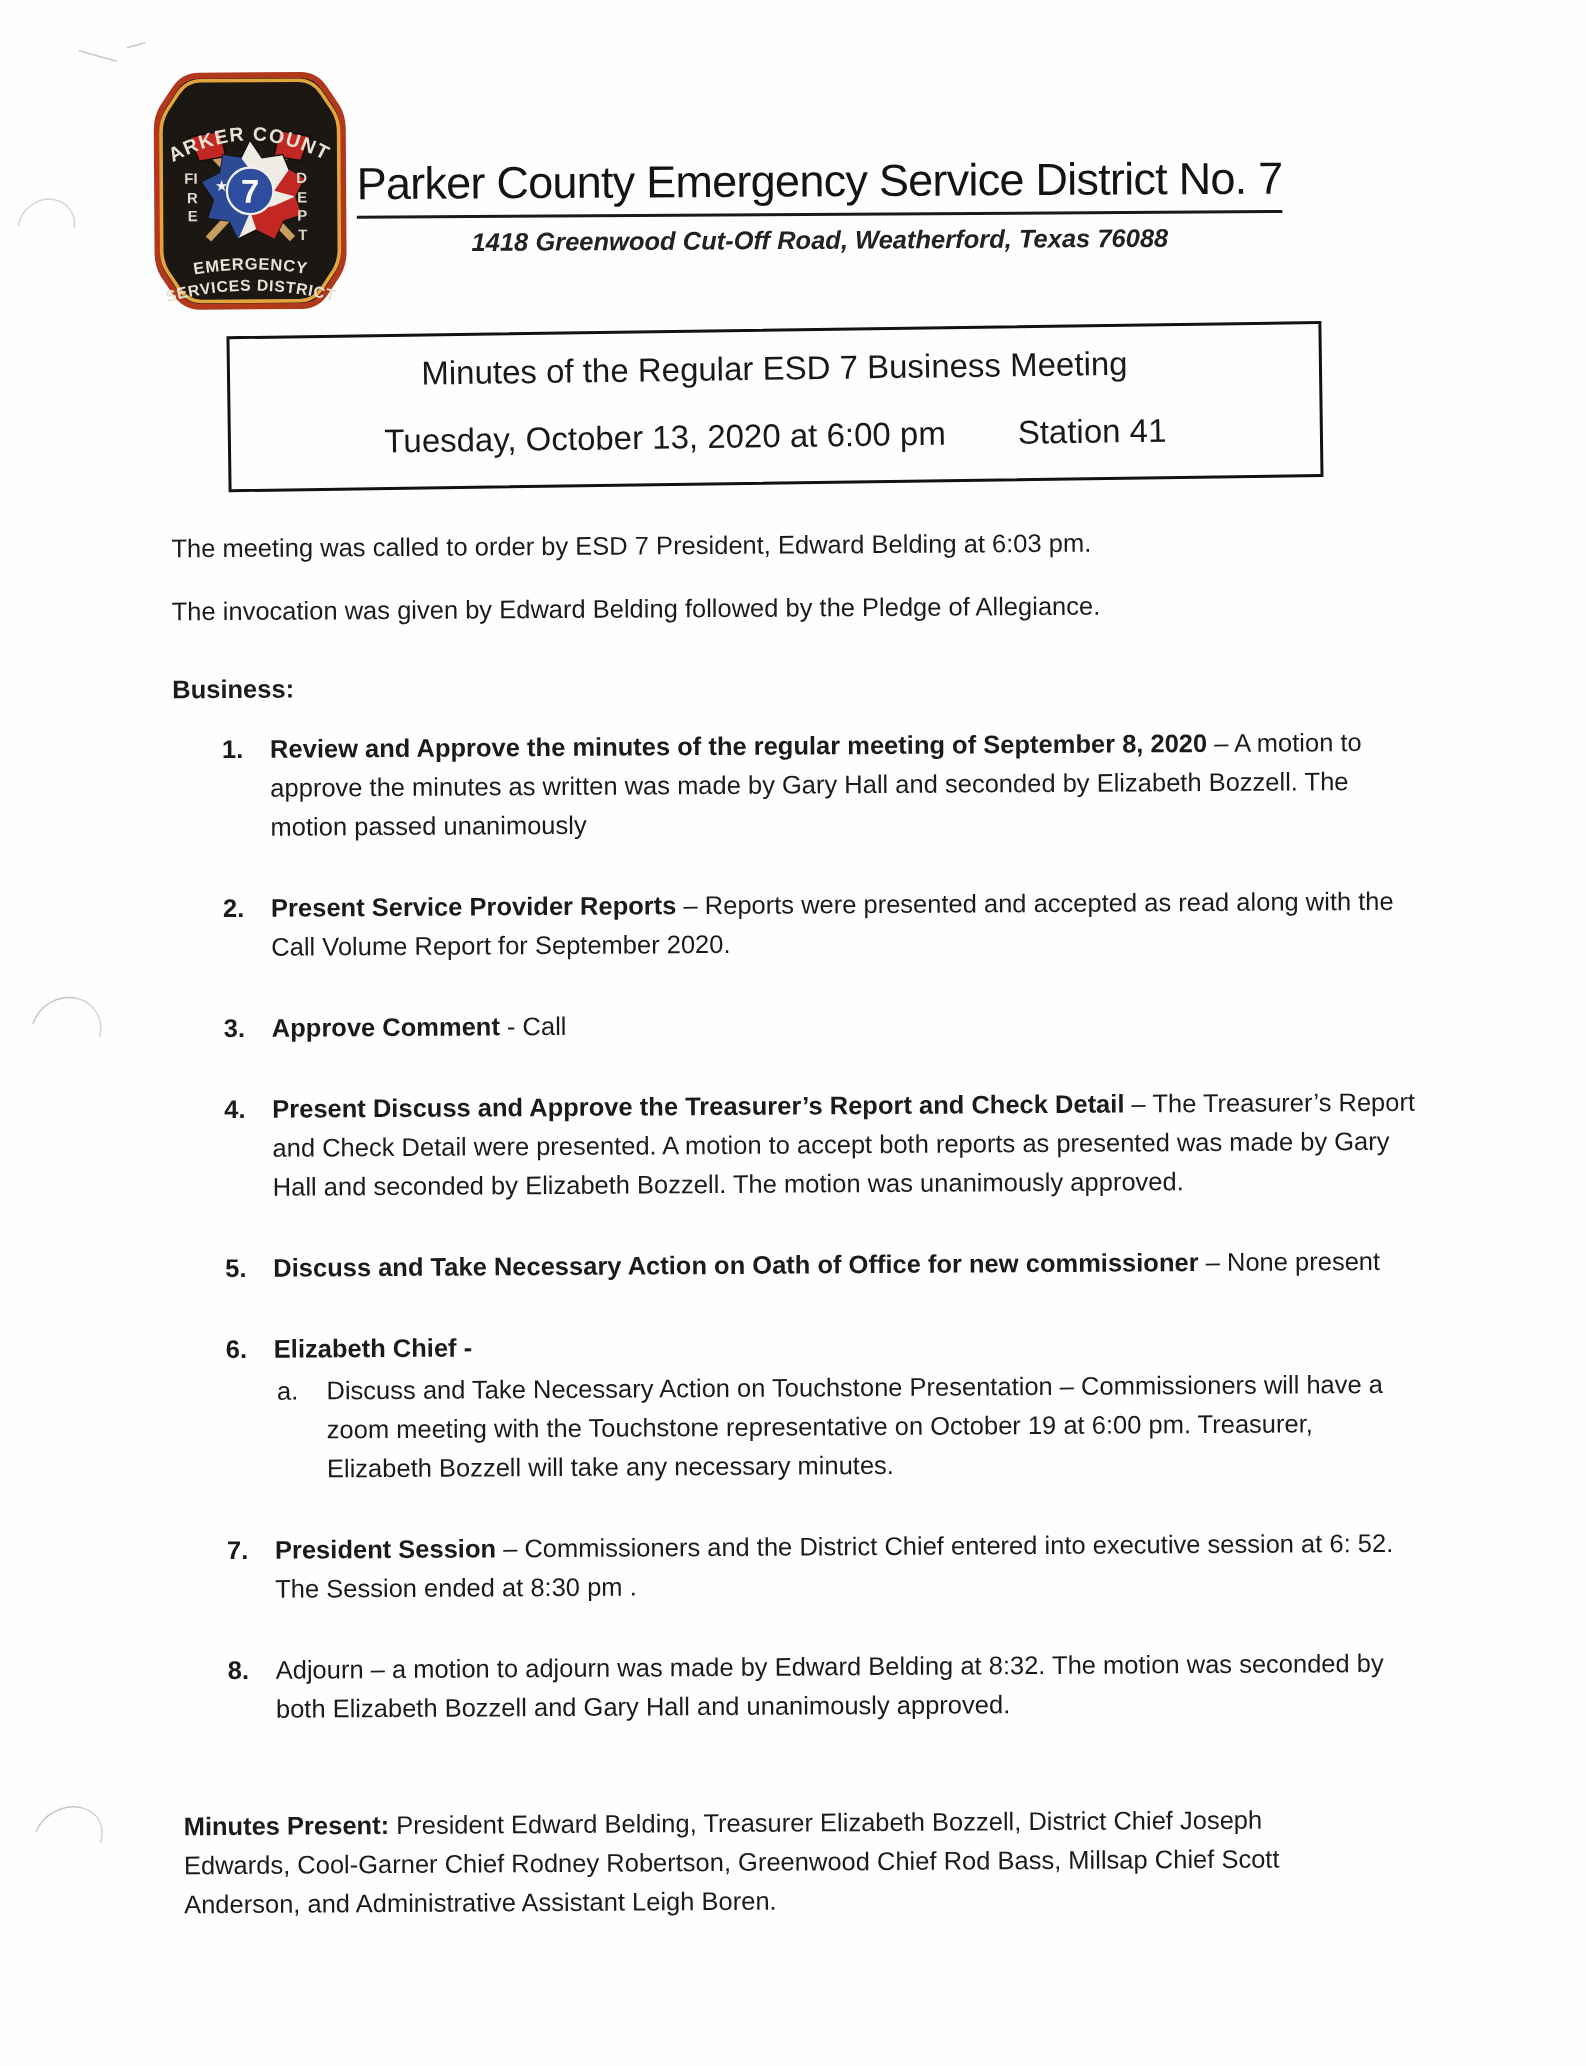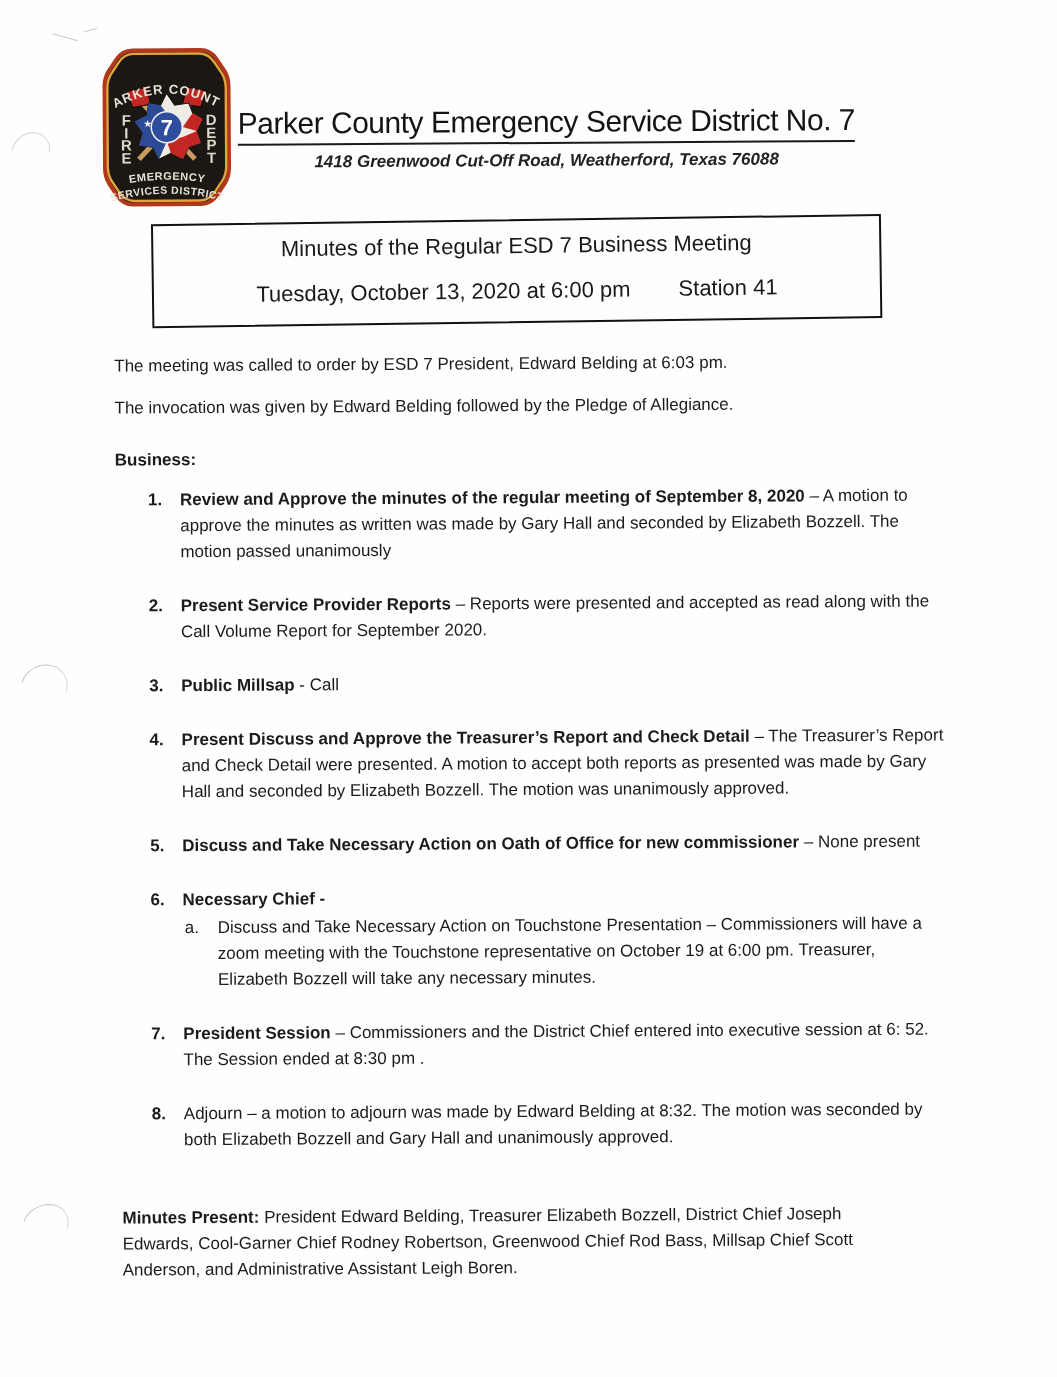--- a/index.html
+++ b/index.html
@@ -13,24 +13,24 @@
   .arc1{left:10px;top:130px;width:38px;height:34px;transform:rotate(-38deg);border-top-color:#d2d2d2;}
   .arc2{left:16px;top:662px;width:46px;height:42px;transform:rotate(-30deg);}
   .arc3{left:14px;top:1202px;width:46px;height:38px;transform:rotate(-28deg);}
   .scratch{position:absolute;background:#c9c9c9;height:1px;}
   .s1{left:52px;top:34px;width:26px;transform:rotate(16deg);}
   .s2{left:84px;top:27px;width:13px;transform:rotate(-14deg);}
   
   header{display:flex;align-items:flex-start;padding-top:45px;}
   .badge{position:relative;width:132px;height:160px;margin-left:100px;flex:0 0 auto;}
   .badge svg{position:absolute;left:0;top:0;}
-  .vword{position:absolute;width:11px;word-break:break-all;font-size:15px;line-height:12.5px;
-         font-weight:bold;color:#ddd8ca;text-align:center;}
+  .vword{position:absolute;width:11px;word-break:break-all;font-size:10px;line-height:12.5px;
+         font-weight:bold;color:#ddd8ca;text-align:right;}
   .vword.fire{left:20px;top:67px;}
-  .vword.dept{right:16px;top:67px;}
+  .vword.dept{right:28px;top:67px;}
   .title-block{margin-left:5px;margin-top:60px;}
   h1{margin:0;font-size:30px;font-weight:400;letter-spacing:-0.5px;color:#141414;
      display:inline-block;border-bottom:2.5px solid #1a1a1a;padding-bottom:3px;}
   .address{text-align:center;font-style:italic;font-weight:bold;font-size:17px;margin-top:7px;color:#222;}
   
   .meeting-box{margin:14px 0 0 150px;width:726px;border:2px solid #121212;
                padding:12px 0 17px 0;transform:rotate(-0.45deg);}
   .box-line1{text-align:center;font-size:22px;color:#191919;}
   .box-line2{display:flex;justify-content:center;gap:48px;margin-top:19px;font-size:22px;color:#191919;}
   
@@ -121,37 +121,37 @@
       <div class="itext"><span class="b">Review and Approve the minutes of the regular meeting of September 8, 2020</span><span> – A motion to approve the minutes as written was made by Gary Hall and seconded by Elizabeth Bozzell.  The motion passed unanimously</span></div>
     </div>
 
     <div class="item">
       <span class="num">2.</span>
       <div class="itext"><span class="b">Present Service Provider Reports</span><span> – Reports were presented and accepted as read along with the Call Volume Report for September 2020.</span></div>
     </div>
 
     <div class="item">
       <span class="num">3.</span>
-      <div class="itext"><span class="b">Public Millsap</span><span> - Call</span></div>
+      <div class="itext"><span class="b">Approve Comment</span><span> - Call</span></div>
     </div>
 
     <div class="item">
       <span class="num">4.</span>
       <div class="itext"><span class="b">Present Discuss and Approve the Treasurer’s Report and Check Detail</span><span> – The Treasurer’s Report and Check Detail were presented.  A motion to accept both reports as presented was made by Gary Hall and seconded by Elizabeth Bozzell. The motion was unanimously approved.</span></div>
     </div>
 
     <div class="item">
       <span class="num">5.</span>
       <div class="itext"><span class="b">Discuss and Take Necessary Action on Oath of Office for new commissioner</span><span> – None present</span></div>
     </div>
 
     <div class="item">
       <span class="num">6.</span>
       <div class="itext">
-        <span class="b">Necessary Chief -</span><span></span>
+        <span class="b">Elizabeth Chief -</span><span></span>
         <div class="subitem">
           <span class="subnum">a.</span>
           <div class="stext">Discuss and Take Necessary Action on Touchstone Presentation – Commissioners will have a zoom meeting with the Touchstone representative on October 19 at 6:00 pm.  Treasurer, Elizabeth Bozzell will take any necessary minutes.</div>
         </div>
       </div>
     </div>
 
     <div class="item">
       <span class="num">7.</span>
       <div class="itext"><span class="b">President Session</span><span> – Commissioners and the District Chief entered into executive session at 6: 52.  The Session ended at 8:30 pm .</span></div>

